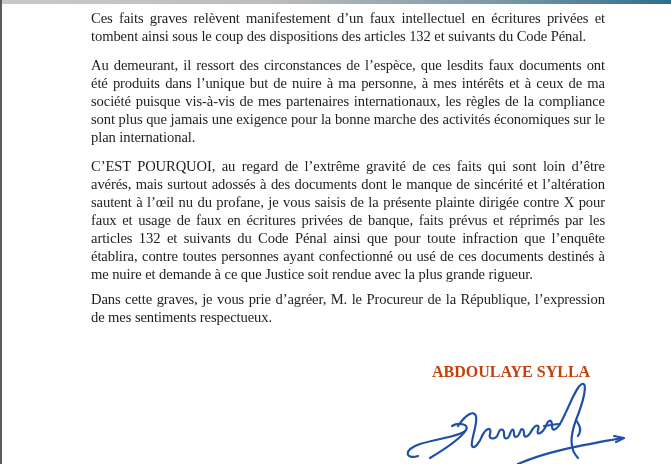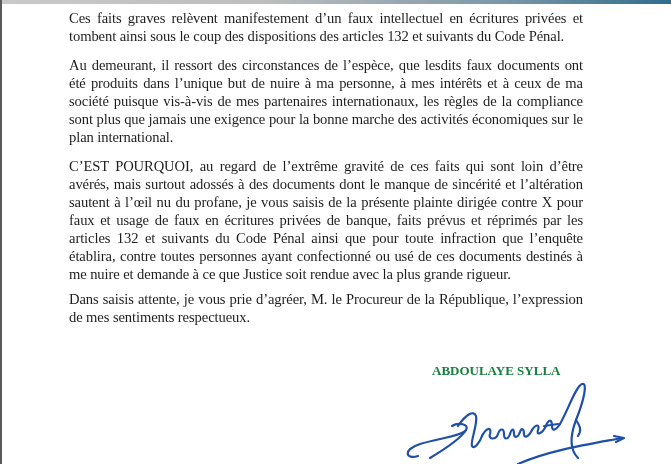--- a/index.html
+++ b/index.html
@@ -22,62 +22,62 @@
       background: linear-gradient(to right, #c9c9c9 0%, #bdbdbd 40%, #7a97a8 75%, #2f6d8c 100%);
     }
     .left-edge {
       position: absolute;
       left: 0; top: 0;
       width: 2px; height: 464px;
       background: #5a5a5a;
     }
     .letter-body {
       position: absolute;
-      left: 69px;
+      left: 91px;
       top: 9px;
       width: 514px;
       font-size: 14.6px;
       line-height: 18px;
       letter-spacing: -0.1px;
     }
     .letter-body p {
       margin: 0 0 11px 0;
       text-align: justify;
       text-align-last: left;
     }
     .letter-body p.tight { margin-bottom: 7px; }
     .bold { font-weight: normal; }
     .signatory {
       position: absolute;
       left: 432px;
       top: 363px;
-      font-size: 13px;
+      font-size: 16px;
       font-weight: bold;
       letter-spacing: 0px;
-      color: #15803d;
+      color: #c2410c;
     }
     .signature {
       position: absolute;
       left: 400px;
       top: 380px;
       width: 230px;
       height: 84px;
     }
   </style>
 </head>
 <body>
 
 <div class="top-edge"></div>
 <div class="left-edge"></div>
 
 <div class="letter-body">
   <p>Ces faits graves relèvent manifestement d’un faux intellectuel en écritures privées et tombent ainsi sous le coup des dispositions des articles 132 et suivants du Code Pénal.</p>
   <p>Au demeurant, il ressort des circonstances de l’espèce, que lesdits faux documents ont été produits dans l’unique but de nuire à ma personne, à mes intérêts et à ceux de ma société puisque vis-à-vis de mes partenaires internationaux, les règles de la compliance sont plus que jamais une exigence pour la bonne marche des activités économiques sur le plan international.</p>
   <p class="tight">C’EST POURQUOI, au regard de l’extrême gravité de ces faits qui sont loin d’être avérés, mais surtout adossés à des documents dont le manque de sincérité et l’altération sautent à l’œil nu du profane, je vous saisis de la présente plainte dirigée contre X pour faux et usage de faux en écritures privées de banque, faits prévus et réprimés par les articles 132 et suivants du Code Pénal ainsi que pour toute infraction que l’enquête établira, contre toutes personnes ayant confectionné ou usé de ces documents destinés à me nuire et demande à ce que Justice soit rendue avec la plus grande rigueur.</p>
-  <p><span>Dans saisis attente, je vous prie d’agréer, </span><span class="bold">M. le Procureur de la République</span><span>, l’expression de mes sentiments respectueux.</span></p>
+  <p><span>Dans cette graves, je vous prie d’agréer, </span><span class="bold">M. le Procureur de la République</span><span>, l’expression de mes sentiments respectueux.</span></p>
 </div>
 
 <div class="signatory">ABDOULAYE SYLLA</div>
 
 <svg class="signature" viewBox="0 0 230 84" xmlns="http://www.w3.org/2000/svg">
   <g fill="none" stroke="#1f4fa8" stroke-width="2.2" stroke-linecap="round" stroke-linejoin="round">
 
     <path d="M18 76 C 6 80, 2 70, 20 64 C 40 58, 62 56, 66 50 C 70 44, 58 42, 52 46"></path>
     <path d="M66 50 C 60 60, 40 72, 30 78"></path>
 

